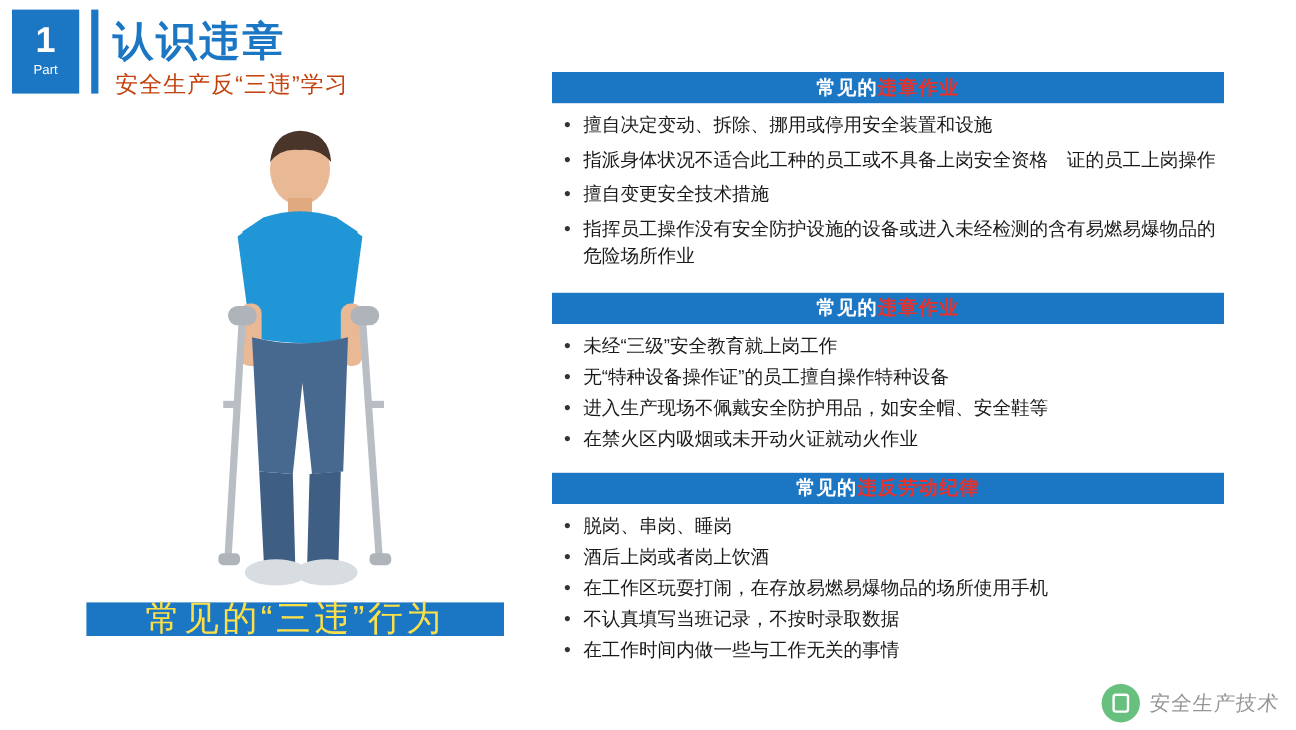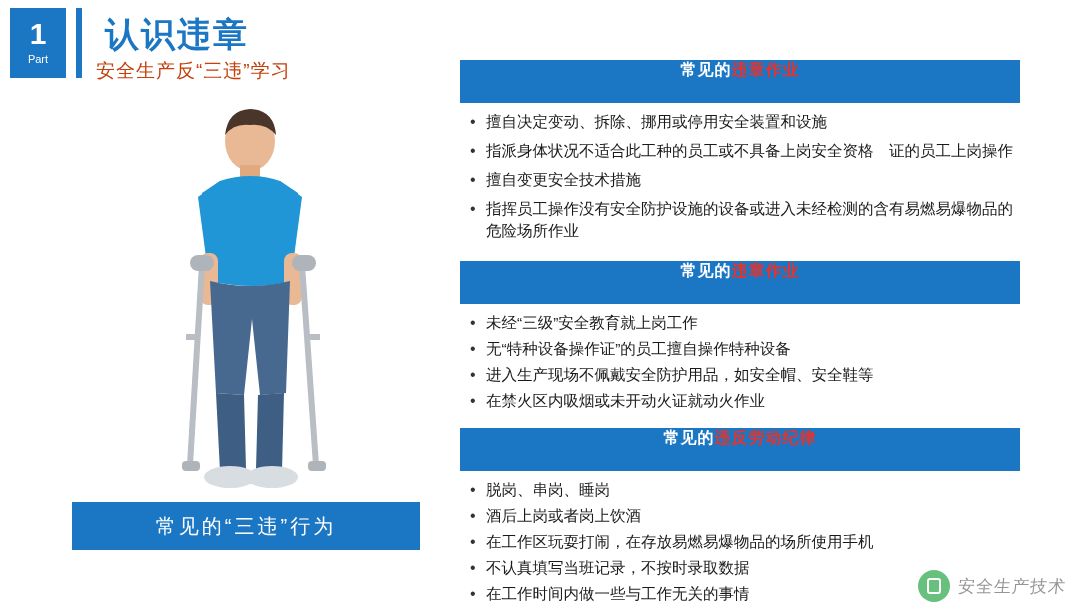--- a/index.html
+++ b/index.html
@@ -55,21 +55,20 @@
     background: #1b76c4;
   }
   .title-main {
     position: absolute;
     left: 94px;
     top: 12px;
     font-size: 34px;
     font-weight: bold;
     color: #1b76c4;
     letter-spacing: 2px;
-    margin-left: 11px;
   }
   .title-sub {
     position: absolute;
     left: 96px;
     top: 58px;
     font-size: 19px;
     color: #c2410c;
     letter-spacing: 1px;
   }
 
@@ -79,45 +78,46 @@
     left: 70px;
     top: 105px;
     width: 360px;
     height: 390px;
   }
   .photo-caption {
     position: absolute;
     left: 72px;
     top: 502px;
     width: 348px;
-    height: 48px;
-    background: #1b76c4;
-    color: #ffffff;
-    font-size: 20px;
+    height: 28px;
+    background: #1b76c4;
+    color: #fde047;
+    font-size: 29px;
     display: flex;
     align-items: center;
     justify-content: center;
     letter-spacing: 3px;
   }
 
   
   .person { position: absolute; left: 0; top: 0; width: 360px; height: 390px; }
 
   
   .content {
     position: absolute;
     left: 460px;
     top: 60px;
     width: 560px;
   }
   .section { margin-bottom: 8px; }
   .section-head {
     background: #1b76c4;
-    height: 43px;
-    display: flex;
+    height: 26px;
+    display: flex;
+    align-items: center;
     justify-content: center;
     color: #ffffff;
     font-size: 16px;
     font-weight: bold;
     letter-spacing: 1px;
   }
   .section-head .accent { color: #e8322a; }
   .bullets {
     list-style: none;
     margin: 0;

